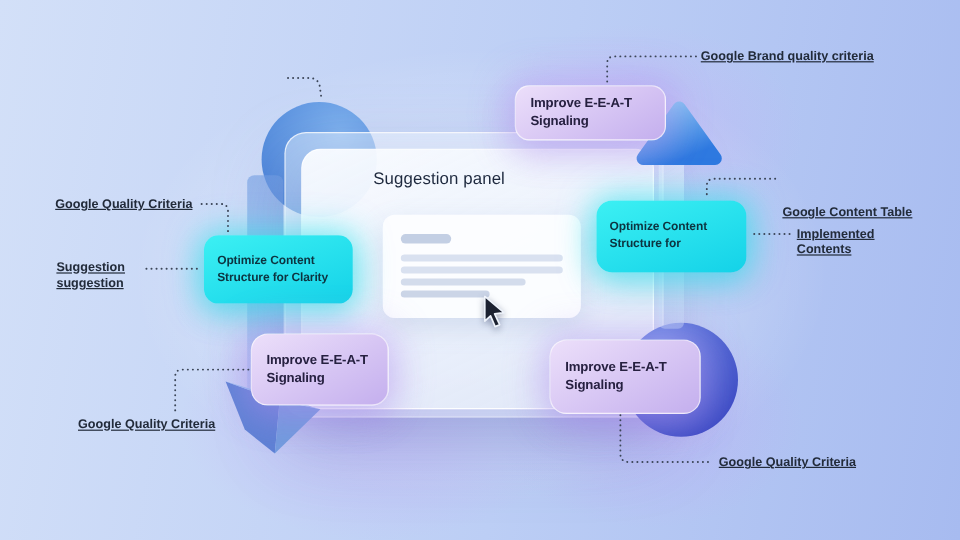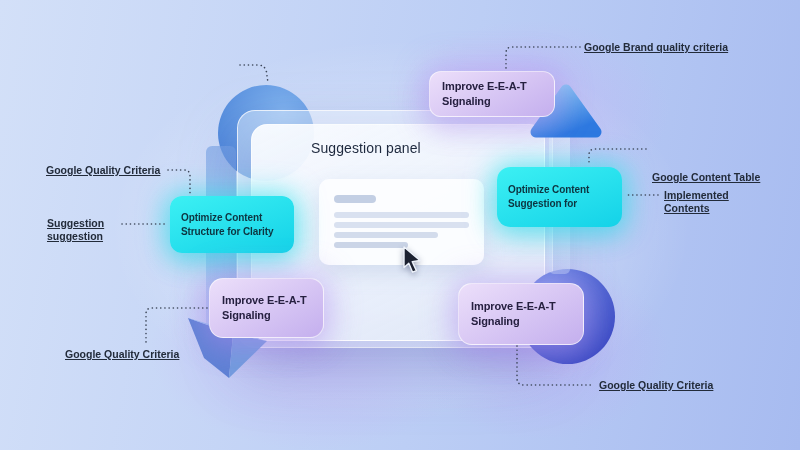--- a/index.html
+++ b/index.html
@@ -134,21 +134,21 @@
     <div class="btn-line">Signaling</div>
   </div>
 
   <div class="btn btn-cyan btn-left">
     <div class="btn-line">Optimize Content</div>
     <div class="btn-line">Structure for Clarity</div>
   </div>
 
   <div class="btn btn-cyan btn-right">
     <div class="btn-line">Optimize Content</div>
-    <div class="btn-line">Suggestion for</div>
+    <div class="btn-line">Structure for</div>
   </div>
 
   <div class="btn btn-purple btn-bl">
     <div class="btn-line">Improve E-E-A-T</div>
     <div class="btn-line">Signaling</div>
   </div>
 
   <div class="btn btn-purple btn-br">
     <div class="btn-line">Improve E-E-A-T</div>
     <div class="btn-line">Signaling</div>

